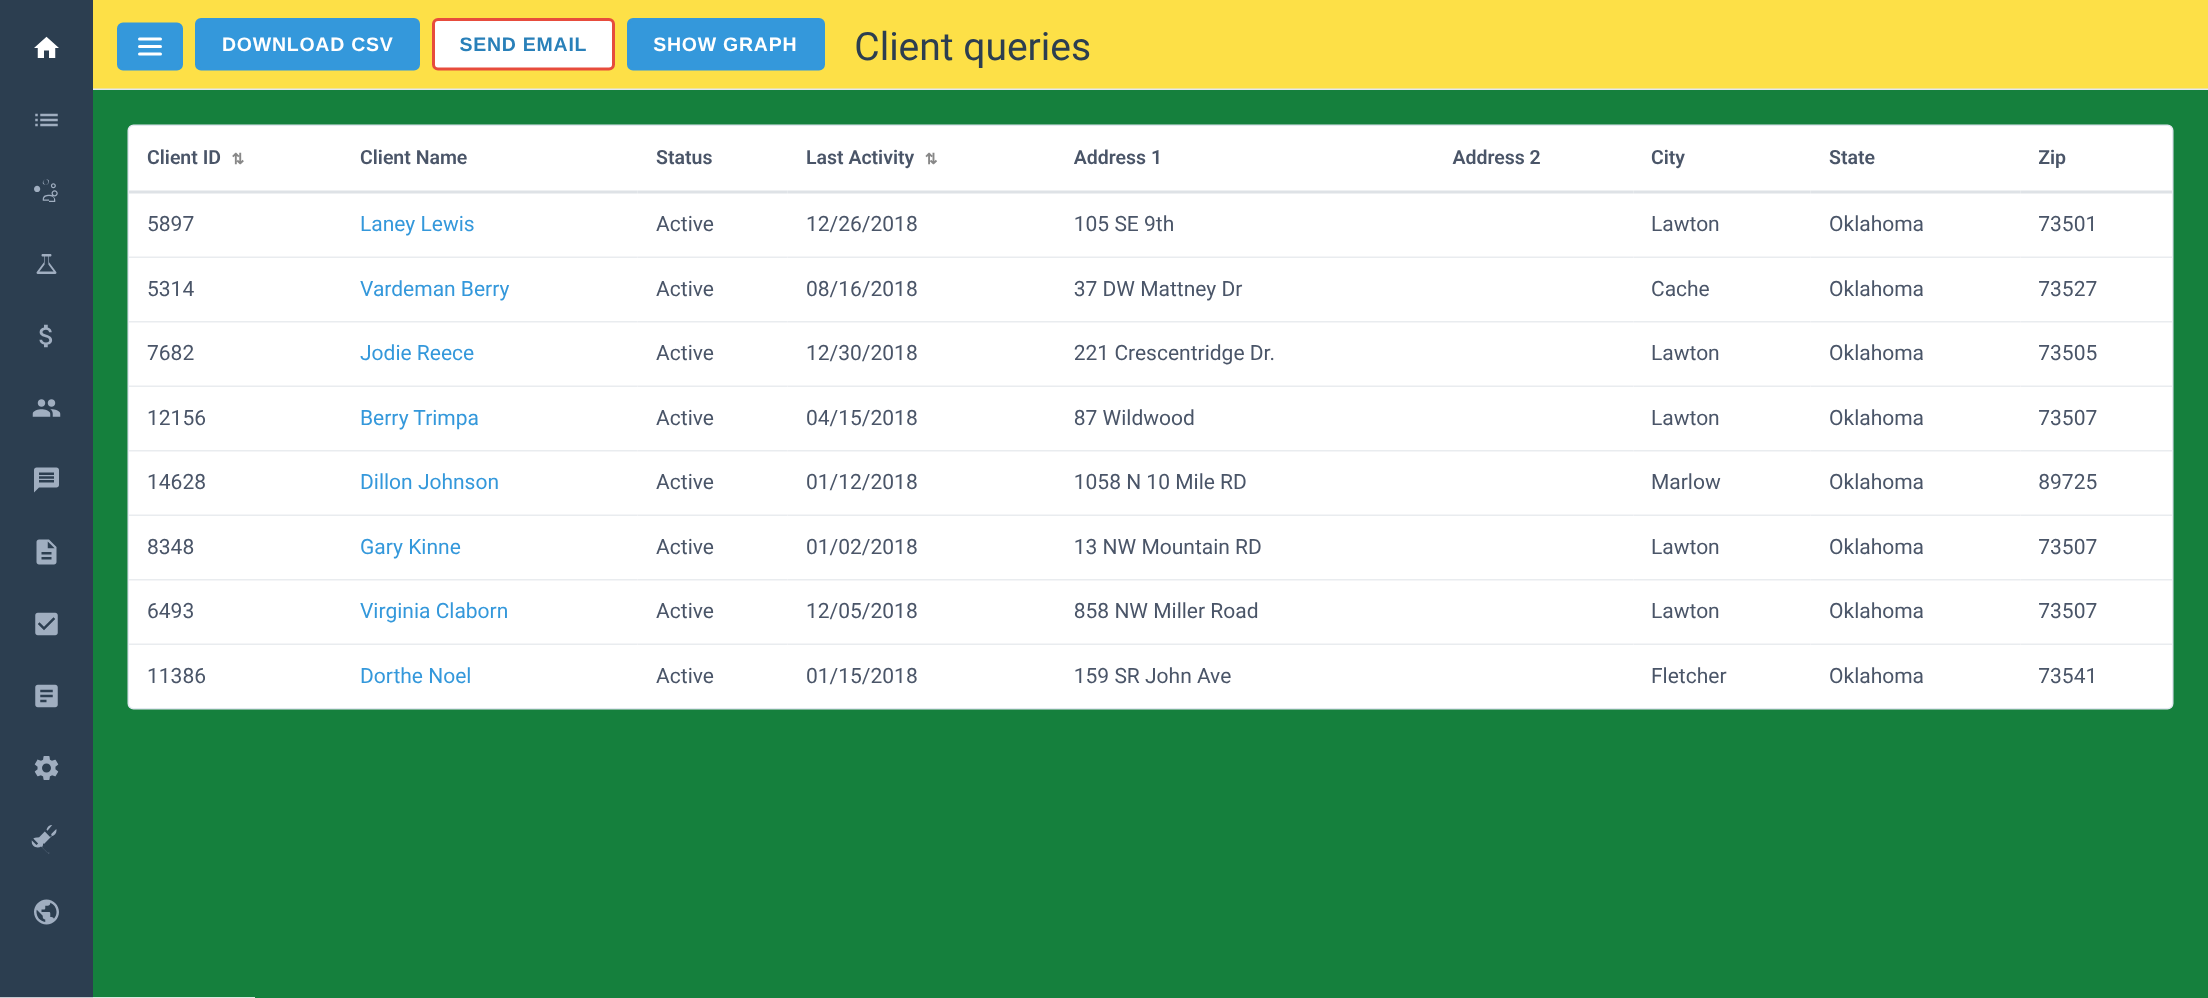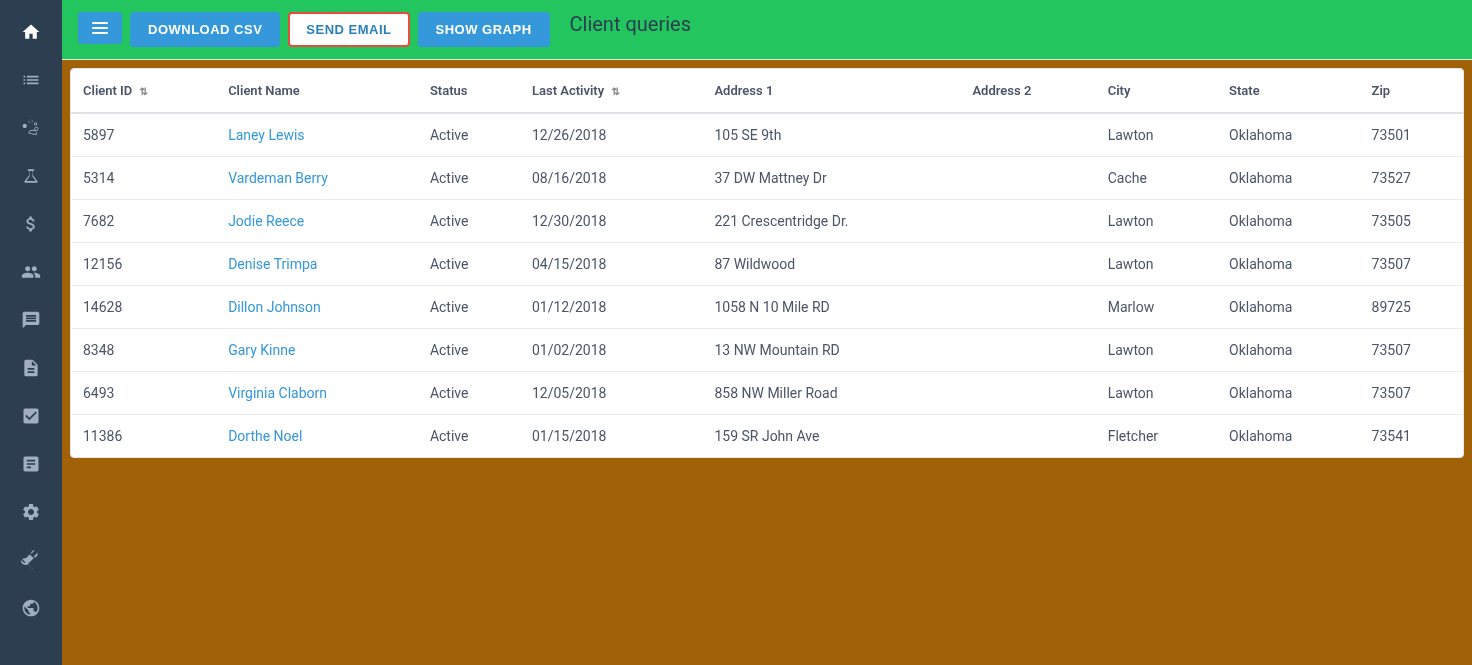--- a/index.html
+++ b/index.html
@@ -32,24 +32,24 @@
     
     .main {
       flex: 1;
       display: flex;
       flex-direction: column;
       overflow: hidden;
     }
 
     
     .toolbar {
-      background: #22c55e;
+      background: #fde047;
       padding: 12px 16px;
       display: flex;
-      align-items: flex-start;
+      align-items: flex-end;
       gap: 8px;
       border-bottom: 1px solid #e2e8f0;
       flex-shrink: 0;
     }
     .btn {
       padding: 8px 16px;
       border-radius: 4px;
       font-size: 13px;
       font-weight: 600;
       cursor: pointer;
@@ -66,32 +66,32 @@
       background: #3498db;
       color: #fff;
       border-color: #3498db;
     }
     .btn-outline-red {
       background: #fff;
       color: #2980b9;
       border: 2px solid #e74c3c;
     }
     .page-title {
-      font-size: 20px;
+      font-size: 26px;
       font-weight: 400;
       color: #2c3e50;
       margin-left: 12px;
     }
 
     
     .content {
       flex: 1;
-      padding: 8px;
+      padding: 23px;
       overflow-y: auto;
-      background: #a16207;
+      background: #15803d;
     }
 
     .table-container {
       background: #fff;
       border-radius: 4px;
       border: 1px solid #e2e8f0;
       overflow: hidden;
     }
 
     table {
@@ -284,21 +284,21 @@
               <td>Active</td>
               <td>12/30/2018</td>
               <td>221  Crescentridge Dr.</td>
               <td></td>
               <td>Lawton</td>
               <td>Oklahoma</td>
               <td>73505</td>
             </tr>
             <tr>
               <td>12156</td>
-              <td class="client-name">Denise Trimpa</td>
+              <td class="client-name">Berry Trimpa</td>
               <td>Active</td>
               <td>04/15/2018</td>
               <td>87  Wildwood</td>
               <td></td>
               <td>Lawton</td>
               <td>Oklahoma</td>
               <td>73507</td>
             </tr>
             <tr>
               <td>14628</td>

